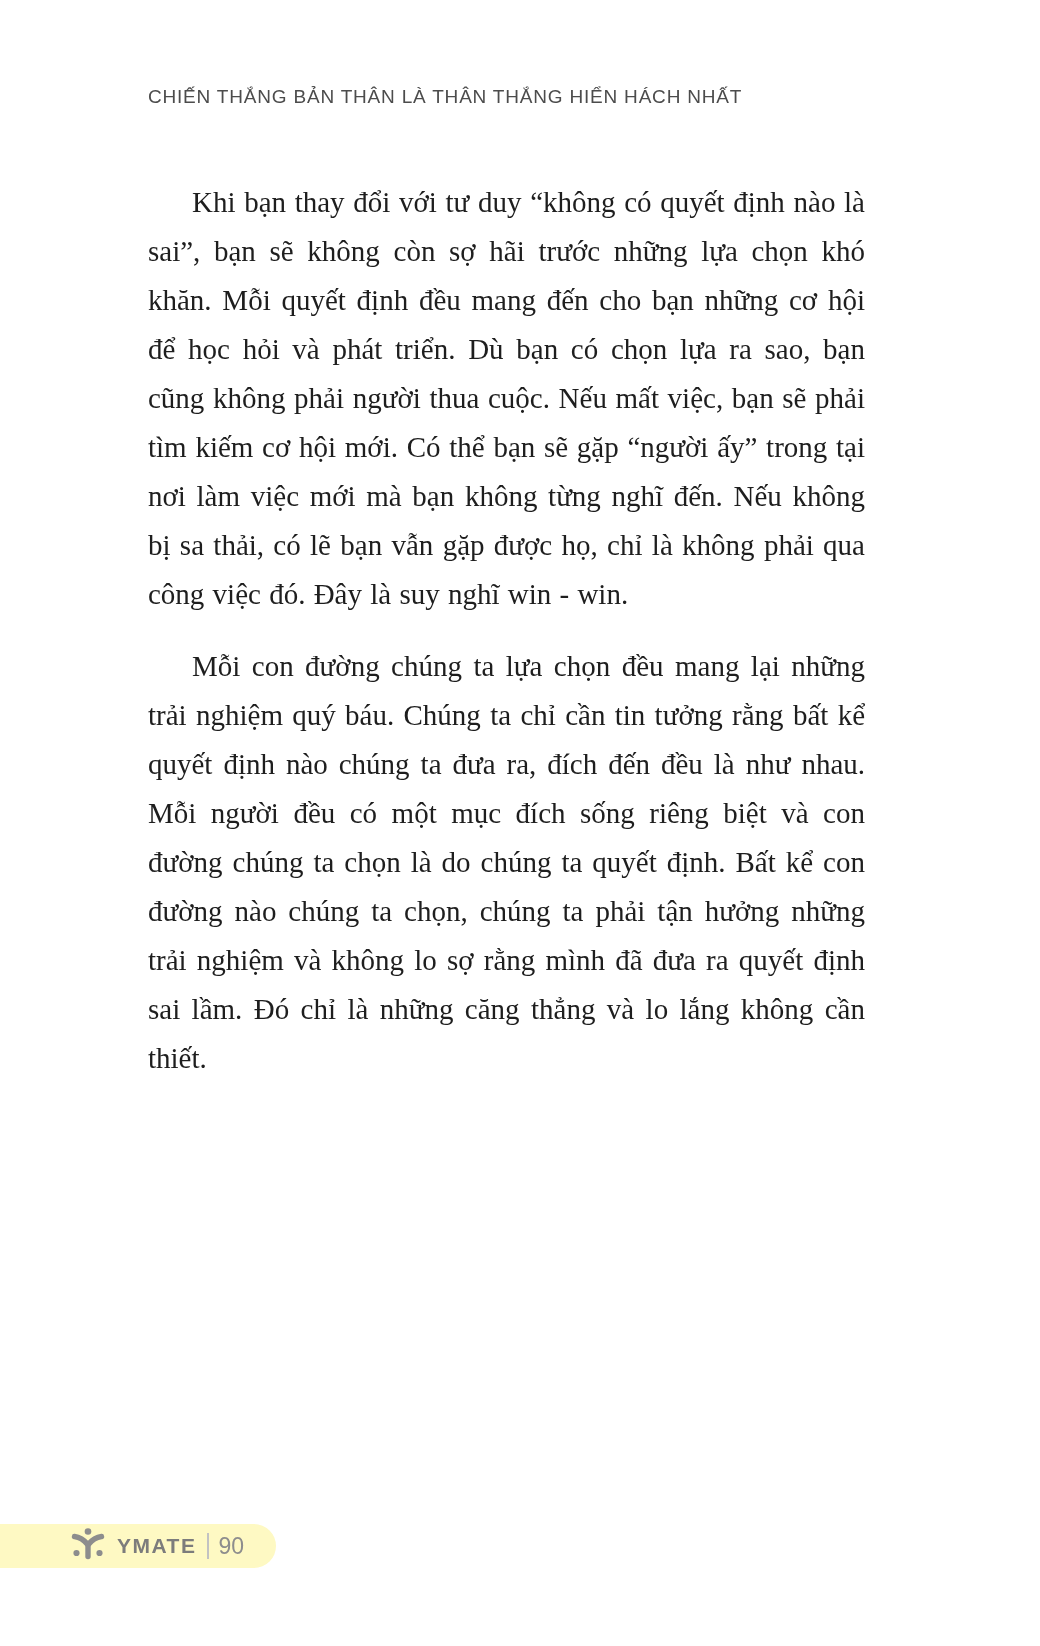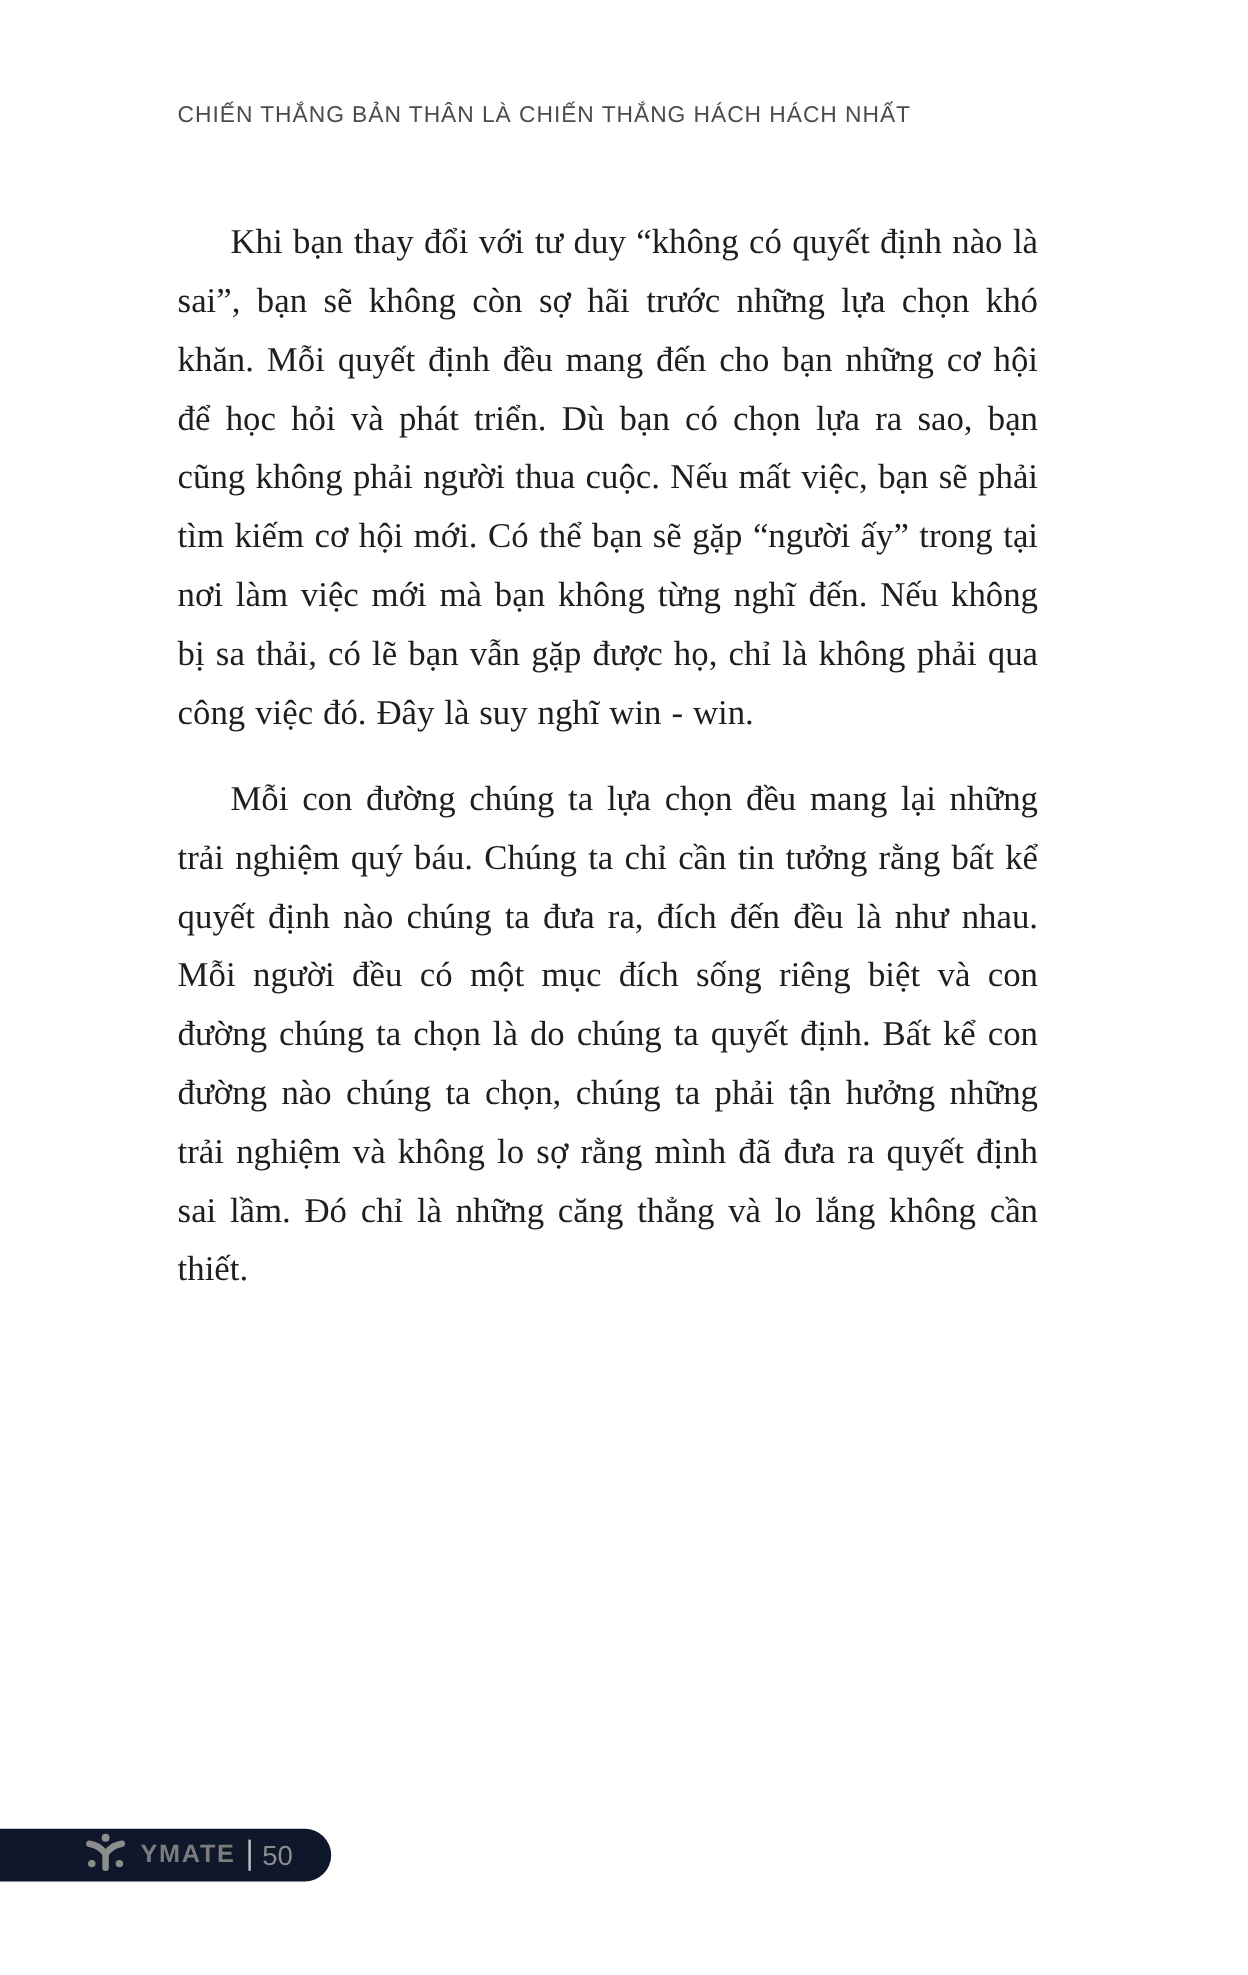--- a/index.html
+++ b/index.html
@@ -44,21 +44,21 @@
   .para.indent {
     text-indent: 44px;
     margin-top: 20px;
   }
   .footer-pill {
     position: absolute;
     left: 0;
     top: 1524px;
     height: 44px;
     width: 276px;
-    background: #0f172a;
+    background: #fef9c3;
     border-radius: 0 22px 22px 0;
     display: flex;
     align-items: center;
     padding-left: 68px;
     box-sizing: border-box;
   }
   .logo-icon {
     width: 40px;
     height: 40px;
     flex: 0 0 auto;
@@ -82,34 +82,34 @@
     font-weight: 400;
     font-size: 23px;
     color: #8d8d8d;
   }
 </style>
 </head>
 <body>
 
 <div class="page">
 
-  <div class="running-header">CHIẾN THẮNG BẢN THÂN LÀ CHIẾN THẮNG HÁCH HÁCH NHẤT</div>
+  <div class="running-header">CHIẾN THẮNG BẢN THÂN LÀ THÂN THẮNG HIỂN HÁCH NHẤT</div>
 
   <div class="body-text">
     <p class="para indent">Khi bạn thay đổi với tư duy “không có quyết định nào là sai”, bạn sẽ không còn sợ hãi trước những lựa chọn khó khăn. Mỗi quyết định đều mang đến cho bạn những cơ hội để học hỏi và phát triển. Dù bạn có chọn lựa ra sao, bạn cũng không phải người thua cuộc. Nếu mất việc, bạn sẽ phải tìm kiếm cơ hội mới. Có thể bạn sẽ gặp “người ấy” trong tại nơi làm việc mới mà bạn không từng nghĩ đến. Nếu không bị sa thải, có lẽ bạn vẫn gặp được họ, chỉ là không phải qua công việc đó. Đây là suy nghĩ win - win.</p>
     <p class="para indent">Mỗi con đường chúng ta lựa chọn đều mang lại những trải nghiệm quý báu. Chúng ta chỉ cần tin tưởng rằng bất kể quyết định nào chúng ta đưa ra, đích đến đều là như nhau. Mỗi người đều có một mục đích sống riêng biệt và con đường chúng ta chọn là do chúng ta quyết định. Bất kể con đường nào chúng ta chọn, chúng ta phải tận hưởng những trải nghiệm và không lo sợ rằng mình đã đưa ra quyết định sai lầm. Đó chỉ là những căng thẳng và lo lắng không cần thiết.</p>
   </div>
 
   <div class="footer-pill">
     <svg class="logo-icon" viewBox="0 0 40 40" xmlns="http://www.w3.org/2000/svg" aria-hidden="true">
       <circle cx="20" cy="5.5" r="3.3" fill="#8d8d8d"></circle>
       <path d="M6.5 10.5 Q14 11.5 19.2 18" stroke="#8d8d8d" stroke-width="5.4" stroke-linecap="round" fill="none"></path>
       <path d="M33.5 10.5 Q26 11.5 20.8 18" stroke="#8d8d8d" stroke-width="5.4" stroke-linecap="round" fill="none"></path>
       <path d="M20 17.5 L20 30.5" stroke="#8d8d8d" stroke-width="5.4" stroke-linecap="round" fill="none"></path>
       <circle cx="8.5" cy="27" r="3.1" fill="#8d8d8d"></circle>
       <circle cx="31.5" cy="27" r="3.1" fill="#8d8d8d"></circle>
     </svg>
     <span class="brand-name">YMATE</span>
     <span class="footer-divider"></span>
-    <span class="page-number">50</span>
+    <span class="page-number">90</span>
   </div>
 
 </div>
 
 </body></html>

